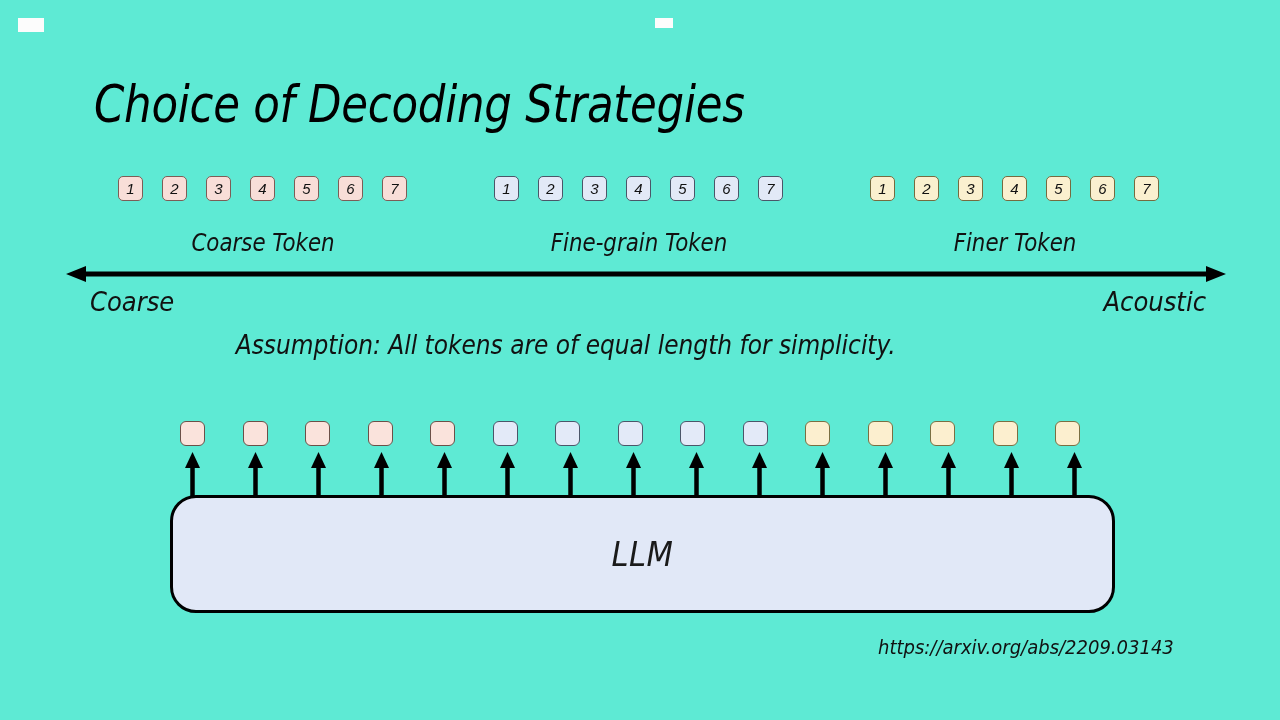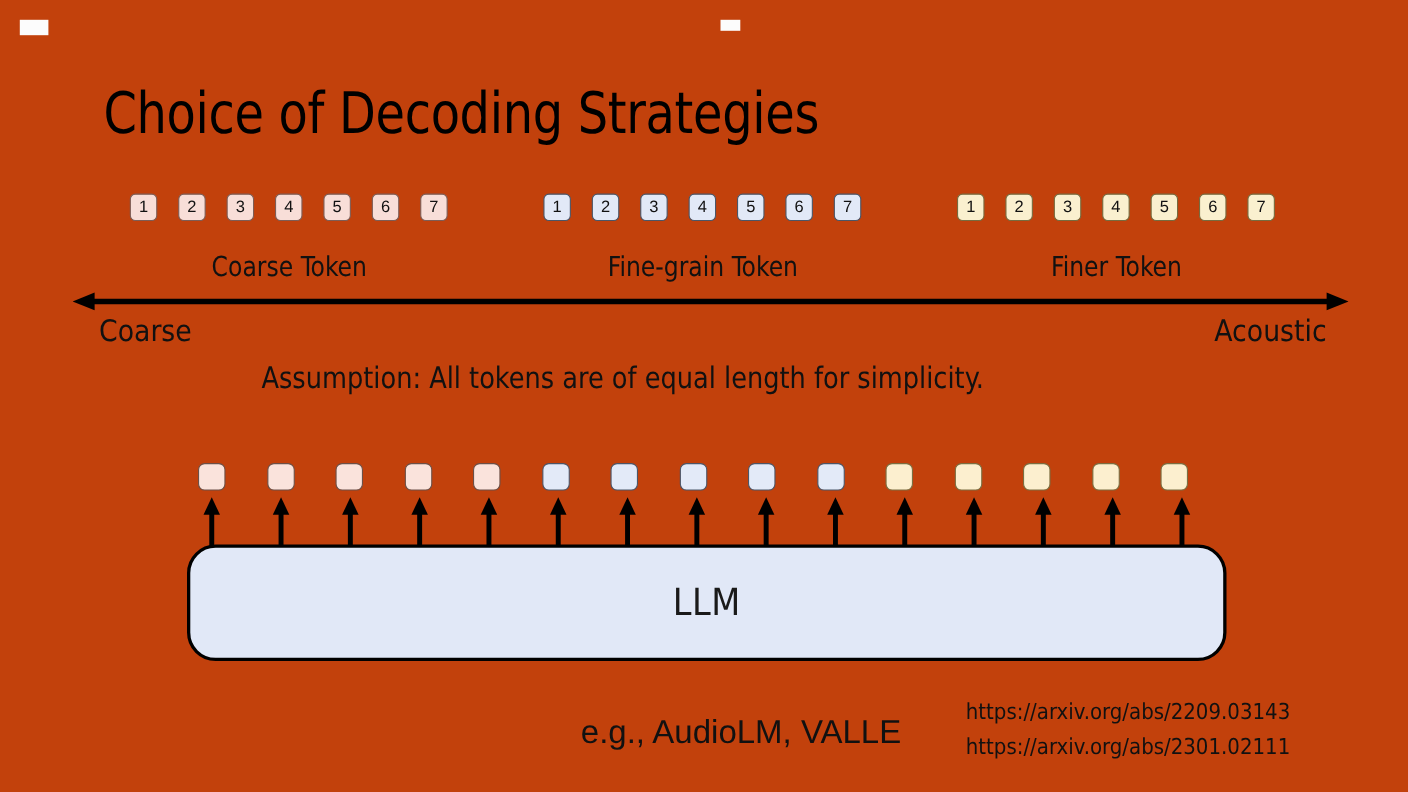--- a/index.html
+++ b/index.html
@@ -8,22 +8,23 @@
     background: #ffffff;
   }
   body {
     font-family: "Liberation Sans", sans-serif;
     color: #000000;
   }
   #slide {
     position: relative;
     width: 1280px;
     height: 720px;
-    background: #c2410c;
+    background: #5eead4;
     overflow: hidden;
+    font-style: italic;
   }
 
   
   #slide-title {
     position: absolute;
     left: 94px;
     top: 74px;
     font-family: "DejaVu Sans Condensed", "Liberation Sans Narrow", "Liberation Sans", sans-serif;
     font-size: 52px;
     font-weight: 400;
@@ -137,21 +138,21 @@
     height: 720px;
     pointer-events: none;
   }
 
   
   #llm-block {
     position: absolute;
     left: 170px;
     top: 495px;
     width: 945px;
-    height: 106px;
+    height: 118px;
     background: #e1e8f7;
     border: 3px solid #000000;
     border-radius: 26px;
     box-sizing: border-box;
     display: flex;
     align-items: center;
     justify-content: center;
   }
   #llm-label {
     font-family: "DejaVu Sans Condensed", "Liberation Sans Narrow", "Liberation Sans", sans-serif;
@@ -302,19 +303,17 @@
     <div class="out-box finer"></div>
     <div class="out-box finer"></div>
     <div class="out-box finer"></div>
     <div class="out-box finer"></div>
   </div>
 
   <div id="llm-block">
     <div id="llm-label">LLM</div>
   </div>
 
-  <div id="example-caption">e.g., AudioLM, VALLE</div>
   <div id="reference-list">
     <div>https://arxiv.org/abs/2209.03143</div>
-    <div>https://arxiv.org/abs/2301.02111</div>
   </div>
 
 </div>
 
 </body></html>

